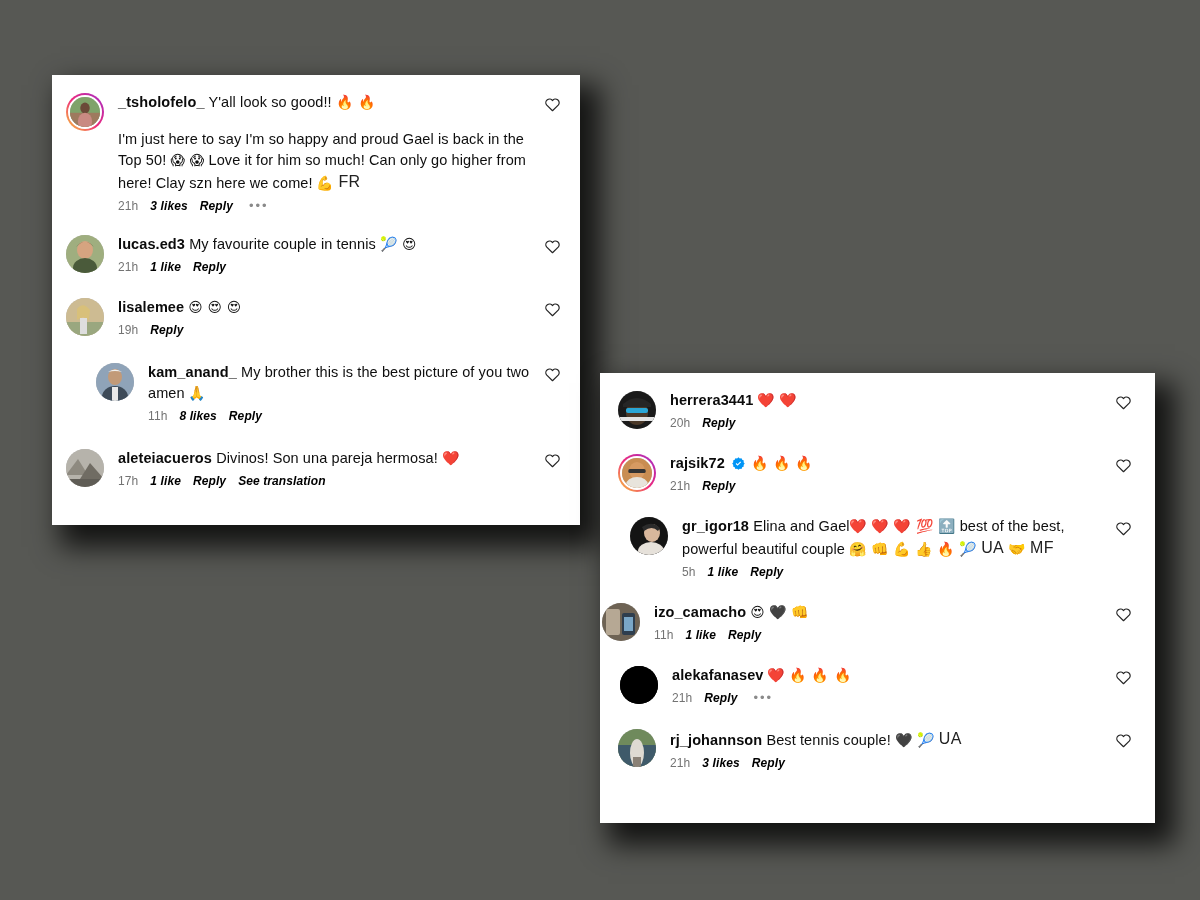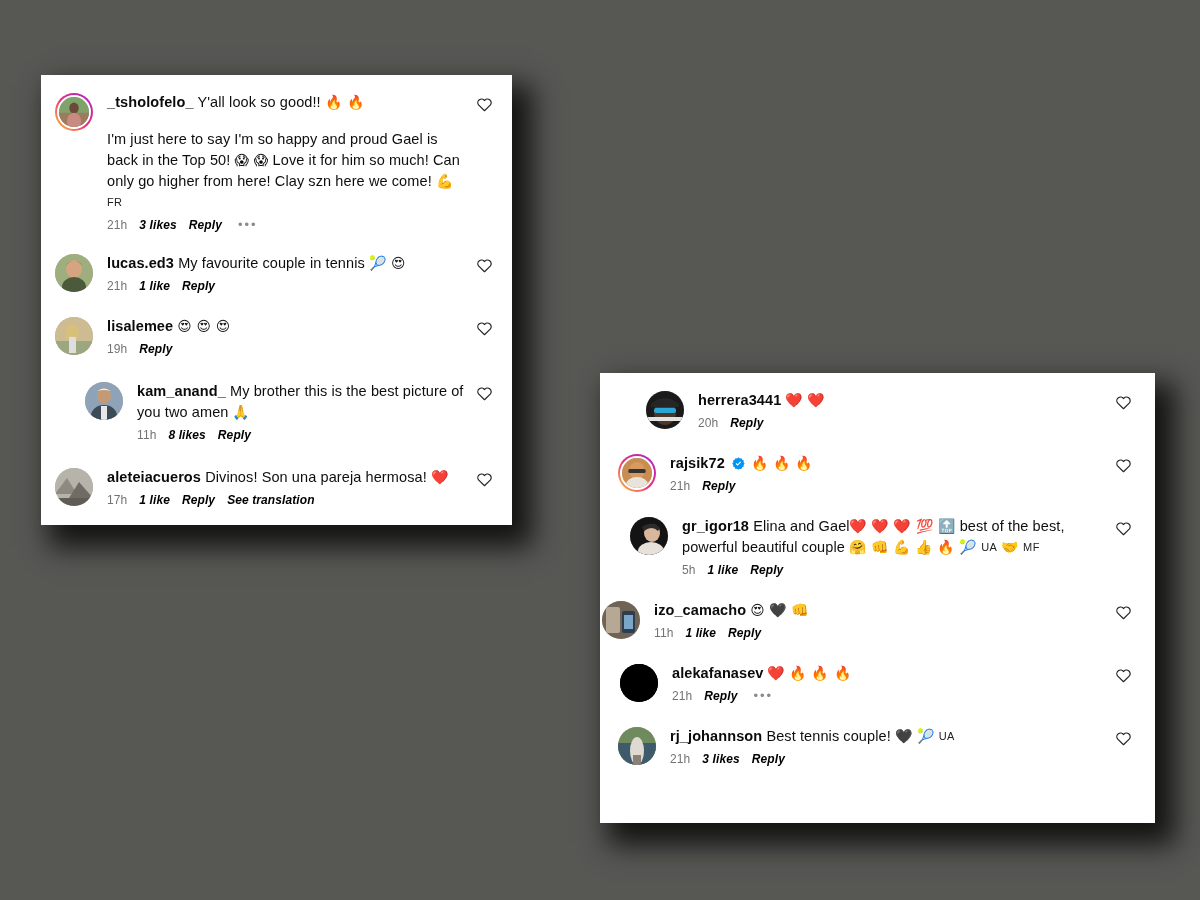--- a/index.html
+++ b/index.html
@@ -16,23 +16,23 @@
   }
 
   .panel {
     position: absolute;
     background: #ffffff;
     box-shadow: 14px 16px 26px 6px rgba(0,0,0,0.78);
     overflow: hidden;
   }
 
   #panel-one {
-    left: 41px;
+    left: 52px;
     top: 75px;
-    width: 471px;
+    width: 528px;
     height: 450px;
   }
 
   #panel-two {
     left: 600px;
     top: 373px;
     width: 555px;
     height: 450px;
   }
 
@@ -95,21 +95,21 @@
     vertical-align: -2px;
     width: 13px;
     height: 13px;
     margin: 0 2px 0 3px;
   }
   .emoji {
     font-family: "DejaVu Sans", sans-serif;
     font-size: 14px;
   }
   .flagtxt {
-    font-size: 11px;
+    font-size: 16px;
     letter-spacing: 0.4px;
     color: #222;
     vertical-align: 1px;
   }
 
   .meta {
     margin-top: 5px;
     font-size: 12px;
     color: #737373;
     display: flex;
@@ -301,21 +301,21 @@
       <svg width="17" height="16" viewBox="0 0 24 22">
           <path d="M12 20.5 3.6 12.3A5.2 5.2 0 0 1 12 6.1a5.2 5.2 0 0 1 8.4 6.2Z" fill="none" stroke="#262626" stroke-width="1.7" stroke-linejoin="round"></path>
         </svg>
     </div>
   </div>
 
 </div>
 
 <div class="panel" id="panel-two">
 
-  <div class="comment" style="padding-top:16px;padding-left:18px;padding-right:22px;margin-left:28px;">
+  <div class="comment" style="padding-top:16px;padding-left:18px;padding-right:22px;">
     <div class="avatar-wrap">
       <div class="avatar">
         <svg viewBox="0 0 38 38">
             <rect width="38" height="38" fill="#1a1a1a"></rect>
             <ellipse cx="19" cy="22" rx="11" ry="12" fill="#4a3828"></ellipse>
             <path d="M5 13 Q19 1 33 13 L33 16 L5 16Z" fill="#262626"></path>
             <rect x="8" y="17" width="22" height="5" rx="2" fill="#2aa6d6"></rect>
             <rect y="26" width="38" height="4" fill="#e4e4e4"></rect>
           </svg>
       </div>

